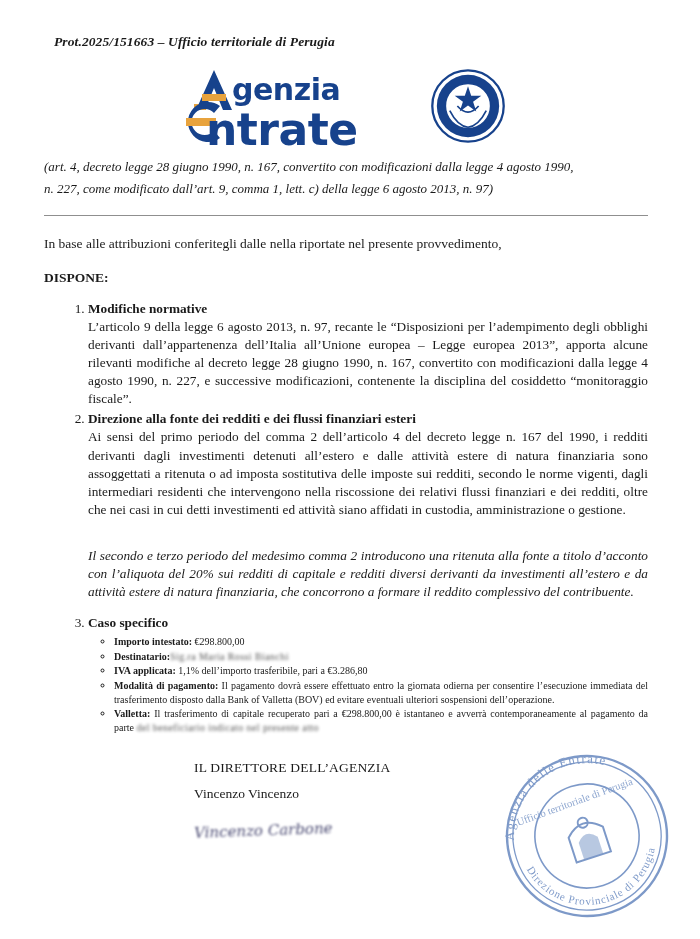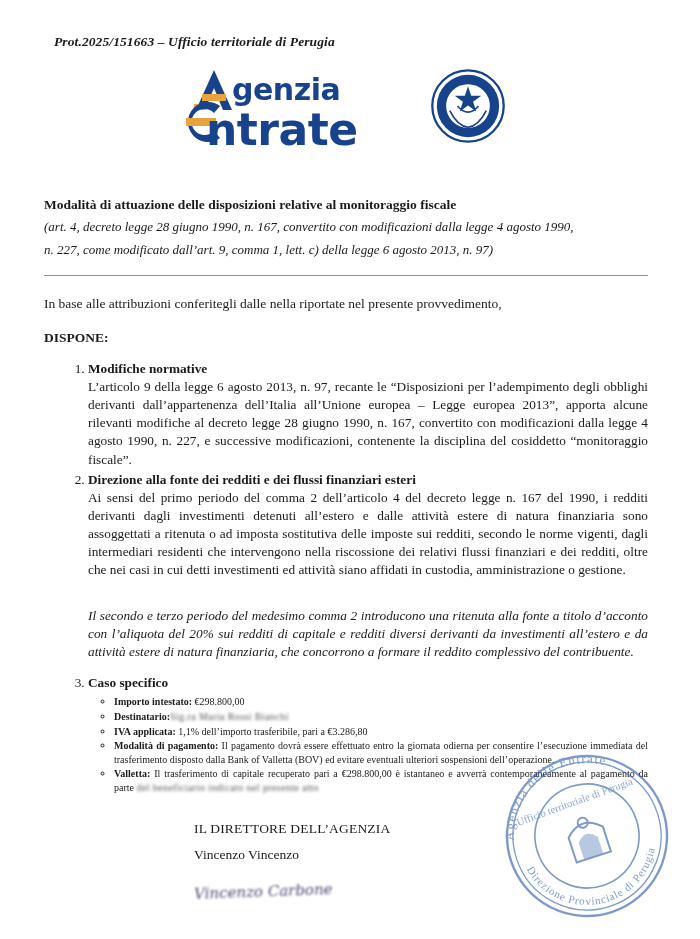--- a/index.html
+++ b/index.html
@@ -232,21 +232,20 @@
       </g>
       <g stroke="#17428c" stroke-width="2.2" fill="none">
         <path d="M26 56 q10 20 24 22"></path>
         <path d="M74 56 q-10 20 -24 22"></path>
         <path d="M36 50 q14 16 28 0"></path>
       </g>
       <circle cx="50" cy="50" r="30" fill="none" stroke="#17428c" stroke-width="2.5"></circle>
     </svg>
   </div>
 
-  <div class="title">Modalità di attuazione delle disposizioni relative al monitoraggio fiscale</div>
   <div class="subtitle">(art. 4, decreto legge 28 giugno 1990, n. 167, convertito con modificazioni dalla legge 4 agosto 1990,</div>
   <div class="subtitle">n. 227, come modificato dall’art. 9, comma 1, lett. c) della legge 6 agosto 2013, n. 97)</div>
 
   <hr class="hr">
 
   <div class="intro">In base alle attribuzioni conferitegli dalle nella riportate nel presente provvedimento,</div>
   <div class="dispone">DISPONE:</div>
 
   <ol class="main">
     <li>

